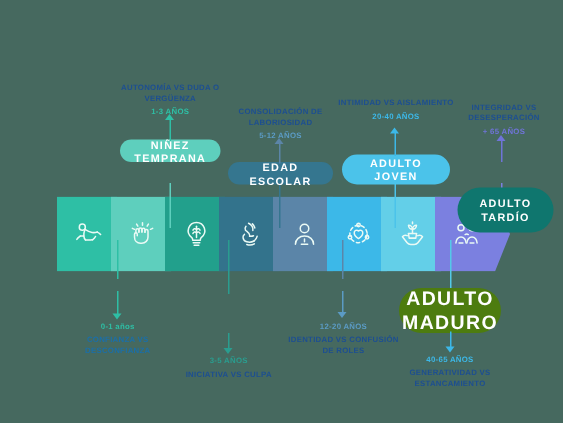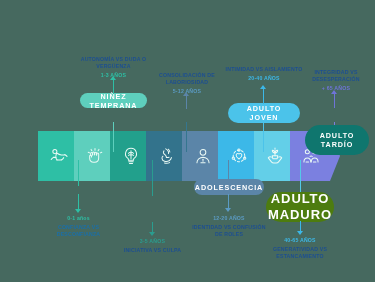--- a/index.html
+++ b/index.html
@@ -180,20 +180,23 @@
     <span>NIÑEZ TEMPRANA</span>
   </div>
   <div class="conn" style="left:113px;top:79px;height:15px;background:#2ebfa5;"></div>
   <div class="arrowhead" style="left:110px;top:76px;border-left:3.5px solid transparent;border-right:3.5px solid transparent;border-bottom:4.5px solid #2ebfa5;"></div>
   <div class="note" style="left:66px;top:56px;width:95px;font-size:5.2px;">
     <span class="ttl" style="color:#1d4f91;">AUTONOMÍA VS DUDA O VERGÜENZA</span>
     <span class="age" style="color:#2ebfa5;margin-top:2px;margin-bottom:0;">1-3 AÑOS</span>
   </div>
 
   <div class="conn thick" style="left:186px;top:122px;height:30px;background:#35768f;"></div>
+  <div class="pill" style="left:152px;top:108px;width:70px;height:15px;background:#35768f;font-size:7.2px;">
+    <span>EDAD ESCOLAR</span>
+  </div>
   <div class="conn" style="left:186px;top:95px;height:14px;background:#5b85a8;"></div>
   <div class="arrowhead" style="left:183px;top:92px;border-left:3.5px solid transparent;border-right:3.5px solid transparent;border-bottom:4.5px solid #5b85a8;"></div>
   <div class="note" style="left:142px;top:72px;width:90px;font-size:5.2px;">
     <span class="ttl" style="color:#1d4f91;">CONSOLIDACIÓN DE LABORIOSIDAD</span>
     <span class="age" style="color:#5b9bc4;margin-top:2px;margin-bottom:0;">5-12 AÑOS</span>
   </div>
 
   <div class="conn thick" style="left:263px;top:122px;height:30px;background:#4bc3ea;"></div>
   <div class="pill" style="left:228px;top:103px;width:72px;height:20px;background:#4bc3ea;font-size:7.2px;">
     <span>ADULTO JOVEN</span>
@@ -226,23 +229,20 @@
 
   <div class="conn thick" style="left:152px;top:160px;height:36px;background:#2a9d8f;"></div>
   <div class="conn" style="left:152px;top:222px;height:11px;background:#2a9d8f;"></div>
   <div class="arrowhead" style="left:149px;top:232px;border-left:3.5px solid transparent;border-right:3.5px solid transparent;border-top:4.5px solid #2a9d8f;"></div>
   <div class="note" style="left:115px;top:238px;width:75px;font-size:5.2px;">
     <span class="age" style="color:#2a9d8f;">3-5 AÑOS</span>
     <span class="ttl" style="color:#1d4f91;">INICIATIVA VS CULPA</span>
   </div>
 
   <div class="conn thick" style="left:228px;top:160px;height:26px;background:#5b85a8;"></div>
-  <div class="pill" style="left:194px;top:179px;width:70px;height:16px;background:#5b85a8;font-size:7.2px;">
-    <span>ADOLESCENCIA</span>
-  </div>
   <div class="conn" style="left:228px;top:194px;height:15px;background:#5b9bc4;"></div>
   <div class="arrowhead" style="left:225px;top:208px;border-left:3.5px solid transparent;border-right:3.5px solid transparent;border-top:4.5px solid #5b9bc4;"></div>
   <div class="note" style="left:192px;top:215px;width:74px;font-size:5.2px;">
     <span class="age" style="color:#5b9bc4;">12-20 AÑOS</span>
     <span class="ttl" style="color:#1d4f91;">IDENTIDAD VS CONFUSIÓN DE ROLES</span>
   </div>
 
   <div class="conn thick" style="left:300px;top:160px;height:36px;background:#54c9e8;"></div>
   <div class="pill" style="left:266px;top:192px;width:68px;height:30px;background:#4d7c0f;font-size:13px;">
     <span>ADULTO MADURO</span>

